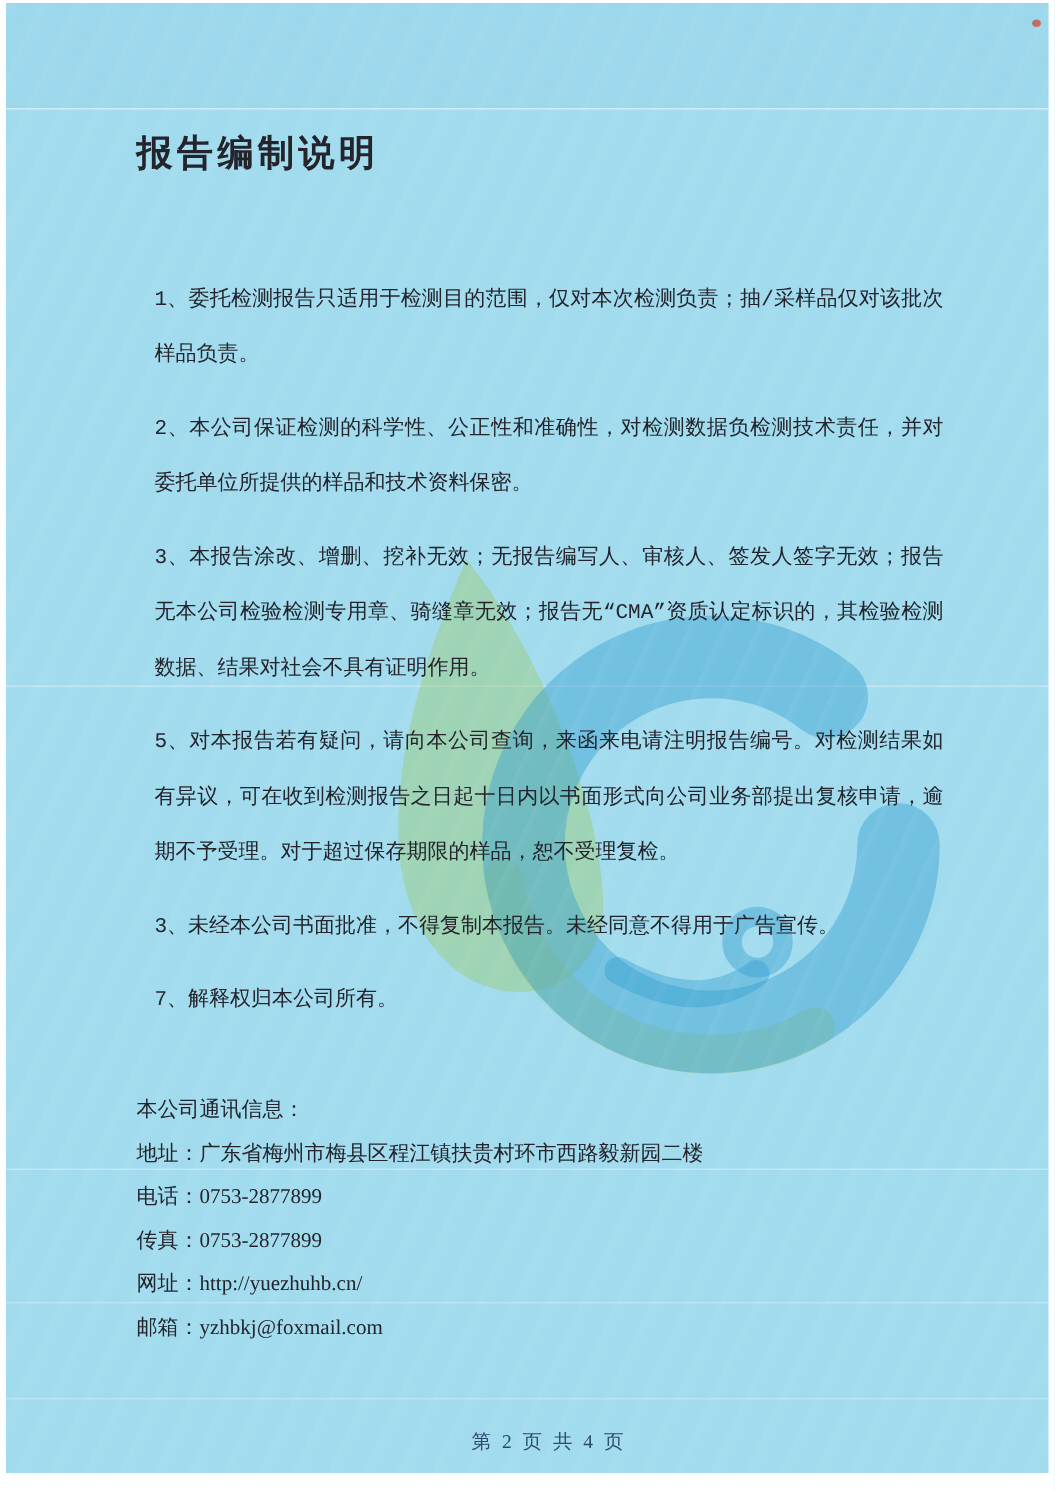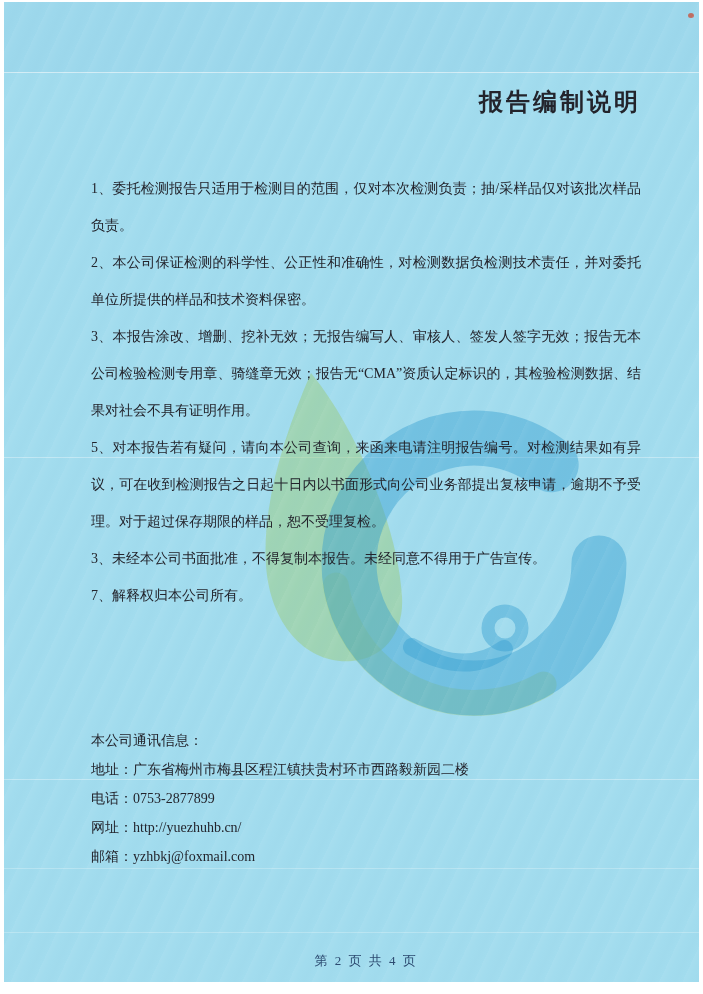--- a/index.html
+++ b/index.html
@@ -65,38 +65,39 @@
     left: 250px;
     top: 363px;
     width: 395px;
     height: 362px;
   }
   .doc-title {
     position: absolute;
     left: 87px;
     width: 550px;
     top: 84px;
-    text-align: right;
+    text-align: left;
     font-size: 24px;
     font-weight: bold;
     letter-spacing: 3px;
     color: var(--text-color, #23242c);
   }
   .paragraphs {
     position: absolute;
     left: 87px;
     width: 550px;
     top: 168px;
     font-size: 14px;
     line-height: 37px;
     color: var(--text-color, #23242c);
   }
   .paragraphs p {
-    margin: 0;
+    margin: 12px;
     text-align: justify;
+    font-family: Liberation Mono, monospace;
   }
   .contact {
     position: absolute;
     left: 87px;
     width: 560px;
     top: 724px;
     font-size: 14px;
     line-height: 29px;
     color: var(--text-color, #23242c);
   }
@@ -148,20 +149,21 @@
       <p>3、本报告涂改、增删、挖补无效；无报告编写人、审核人、签发人签字无效；报告无本公司检验检测专用章、骑缝章无效；报告无“CMA”资质认定标识的，其检验检测数据、结果对社会不具有证明作用。</p>
       <p>5、对本报告若有疑问，请向本公司查询，来函来电请注明报告编号。对检测结果如有异议，可在收到检测报告之日起十日内以书面形式向公司业务部提出复核申请，逾期不予受理。对于超过保存期限的样品，恕不受理复检。</p>
       <p>3、未经本公司书面批准，不得复制本报告。未经同意不得用于广告宣传。</p>
       <p>7、解释权归本公司所有。</p>
     </div>
 
     <div class="contact">
       <div>本公司通讯信息：</div>
       <div>地址：广东省梅州市梅县区程江镇扶贵村环市西路毅新园二楼</div>
       <div>电话：0753-2877899</div>
+      <div>传真：0753-2877899</div>
       <div>网址：http://yuezhuhb.cn/</div>
       <div>邮箱：yzhbkj@foxmail.com</div>
     </div>
 
     <div class="page-footer">第 2 页 共 4 页</div>
 
   </div>
 </div>
 
 </body></html>

